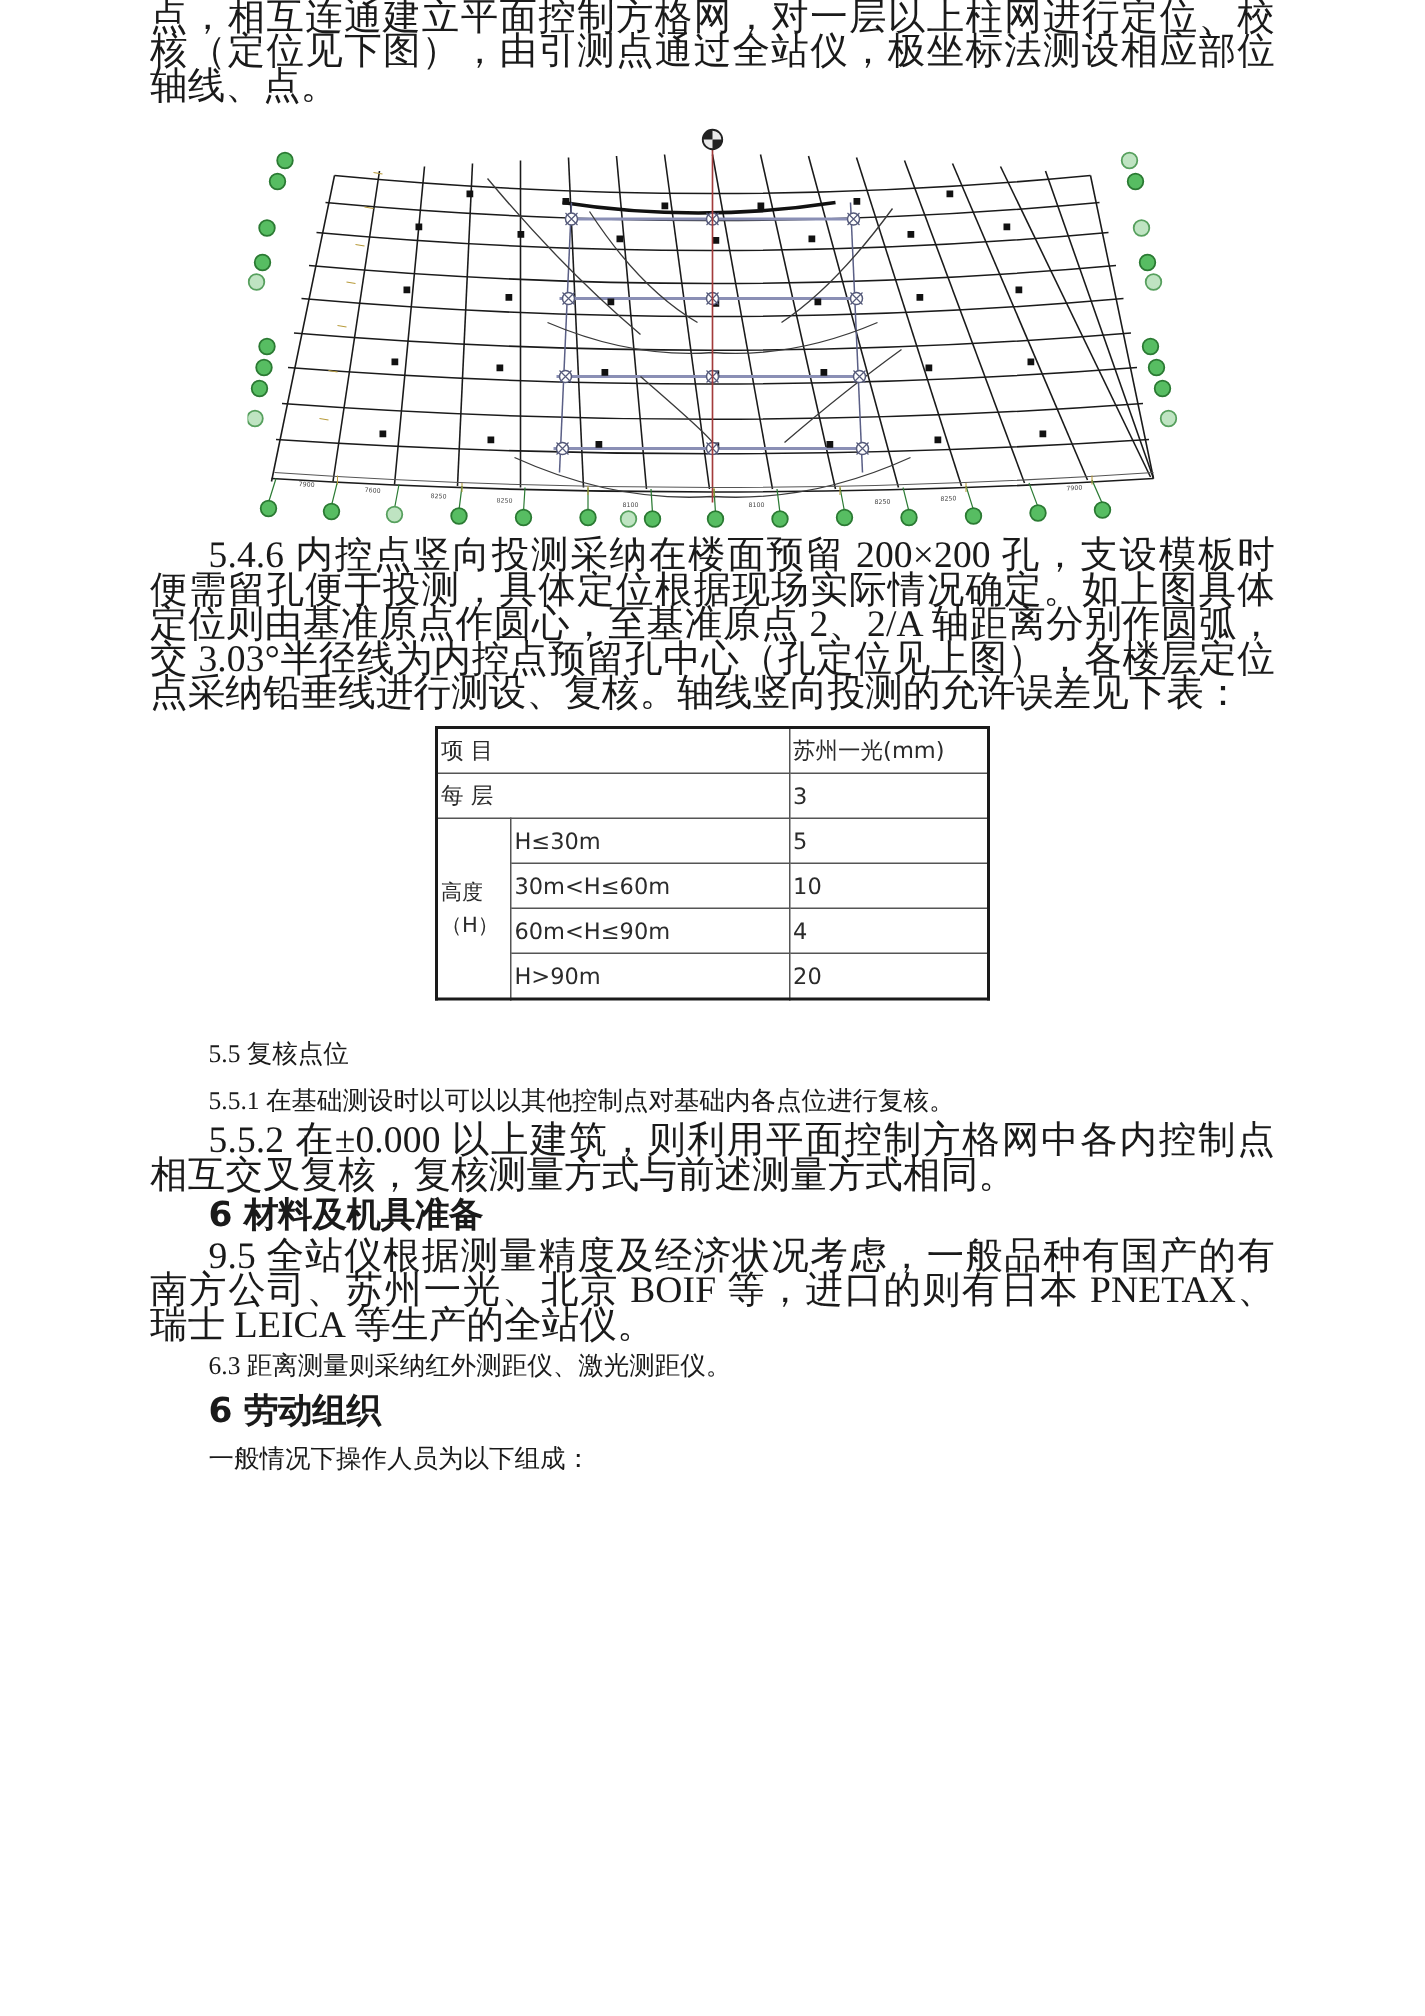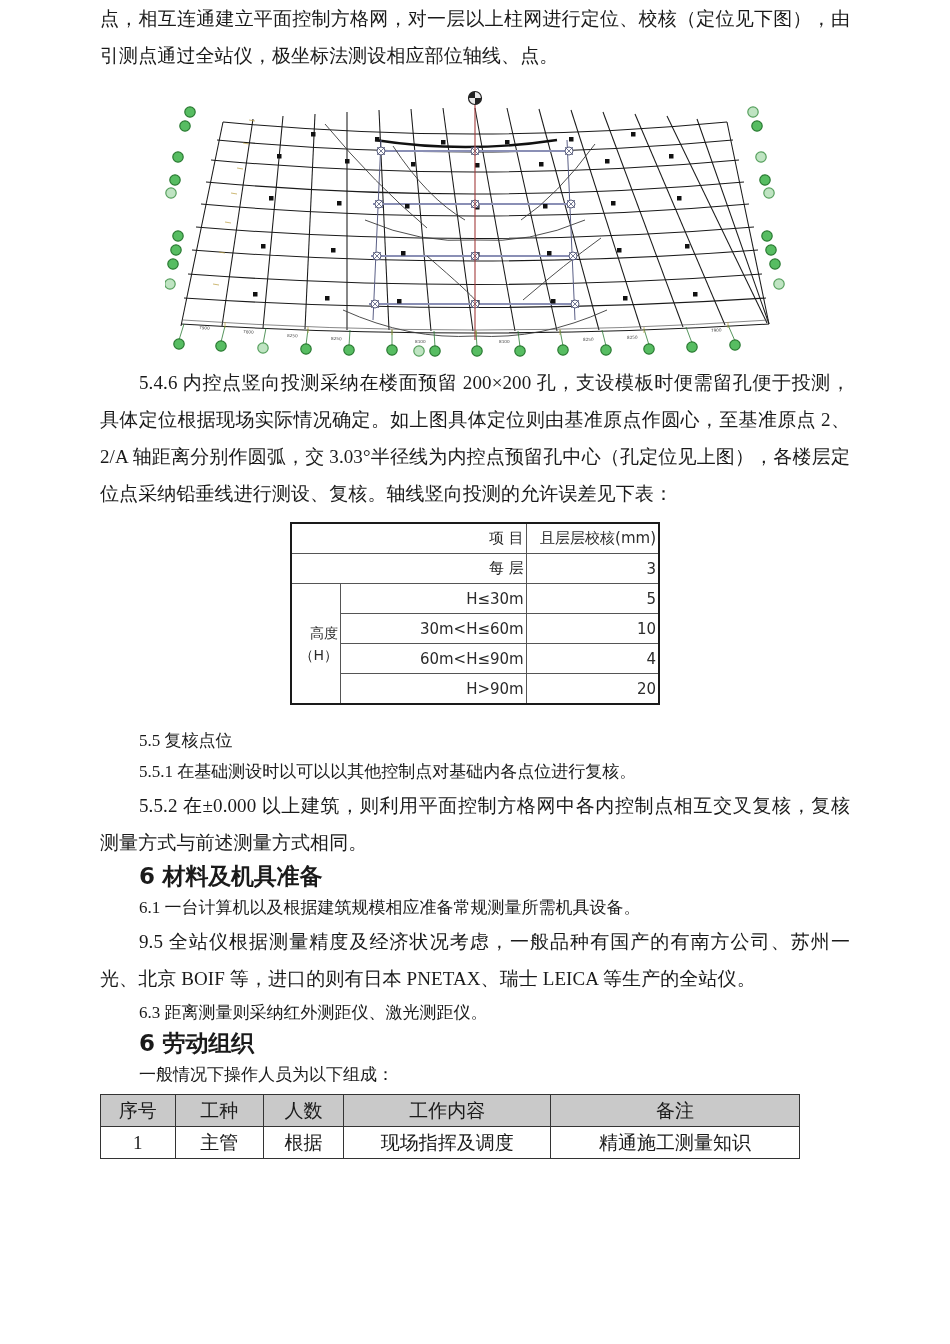--- a/index.html
+++ b/index.html
@@ -16,22 +16,22 @@
     position: relative;
   }
   .page {
     width: 950px;
     height: 1344px;
     position: relative;
     box-sizing: border-box;
     padding: 0 100px;
   }
   p.body-text {
-    font-size: 19px;
-    line-height: 37px;
+    font-size: 25px;
+    line-height: 23px;
     margin: 0;
     text-align: justify;
     text-justify: inter-ideograph;
     letter-spacing: 0.1px;
   }
   p.indent {
     text-indent: 39px;
   }
   .head-line {
     font-size: 23px;
@@ -67,21 +67,21 @@
     border-collapse: collapse;
     width: 370px;
     font-family: "DejaVu Sans", "Liberation Sans", sans-serif;
     font-size: 15px;
     color: #2b2b2b;
     border: 2.5px solid #1a1a1a;
   }
   table.spec td {
     border: 1px solid #555;
     height: 29px;
-    text-align: right;
+    text-align: left;
     vertical-align: middle;
     padding: 0 2px;
     font-weight: 400;
   }
   table.spec td.vlabel {
     width: 46px;
     line-height: 22px;
     font-size: 14px;
   }
   table.spec td.item  { width: 210px; }
@@ -350,21 +350,21 @@
   </div>
 
 
   <p class="body-text indent">5.4.6 内控点竖向投测采纳在楼面预留 200×200 孔，支设模板时便需留孔便于投测，具体定位根据现场实际情况确定。如上图具体定位则由基准原点作圆心，至基准原点 2、2/A 轴距离分别作圆弧，交 3.03°半径线为内控点预留孔中心（孔定位见上图），各楼层定位点采纳铅垂线进行测设、复核。轴线竖向投测的允许误差见下表：</p>
 
   <div class="spec-table-wrap">
     <table class="spec">
       <tbody>
         <tr>
           <td class="item" colspan="2">项    目</td>
-          <td class="val">且层层校核(mm)</td>
+          <td class="val">苏州一光(mm)</td>
         </tr>
         <tr>
           <td class="item" colspan="2">每    层</td>
           <td class="val">3</td>
         </tr>
         <tr>
           <td class="vlabel" rowspan="4">
             <span>高度</span><br>
             <span>（H）</span>
           </td>
@@ -386,42 +386,19 @@
       </tbody>
     </table>
   </div>
 
   <div style="height:20px"></div>
 
   <p class="sub-line">5.5 复核点位</p>
   <p class="sub-line">5.5.1 在基础测设时以可以以其他控制点对基础内各点位进行复核。</p>
   <p class="body-text indent">5.5.2 在±0.000 以上建筑，则利用平面控制方格网中各内控制点相互交叉复核，复核测量方式与前述测量方式相同。</p>
   <p class="head-line">6 材料及机具准备</p>
-  <p class="sub-line">6.1 一台计算机以及根据建筑规模相应准备常规测量所需机具设备。</p>
   <p class="body-text indent">9.5 全站仪根据测量精度及经济状况考虑，一般品种有国产的有南方公司、苏州一光、北京 BOIF 等，进口的则有日本 PNETAX、瑞士 LEICA 等生产的全站仪。</p>
   <p class="sub-line">6.3 距离测量则采纳红外测距仪、激光测距仪。</p>
   <p class="head-line">6 劳动组织</p>
   <p class="sub-line">一般情况下操作人员为以下组成：</p>
 
-  <div class="labor-table-wrap">
-    <table class="labor">
-      <thead>
-        <tr>
-          <th class="c-no">序号</th>
-          <th class="c-job">工种</th>
-          <th class="c-num">人数</th>
-          <th class="c-work">工作内容</th>
-          <th class="c-rem">备注</th>
-        </tr>
-      </thead>
-      <tbody>
-        <tr>
-          <td>1</td>
-          <td>主管</td>
-          <td>根据</td>
-          <td>现场指挥及调度</td>
-          <td>精通施工测量知识</td>
-        </tr>
-      </tbody>
-    </table>
-  </div>
 
 </div>
 
 </body></html>

